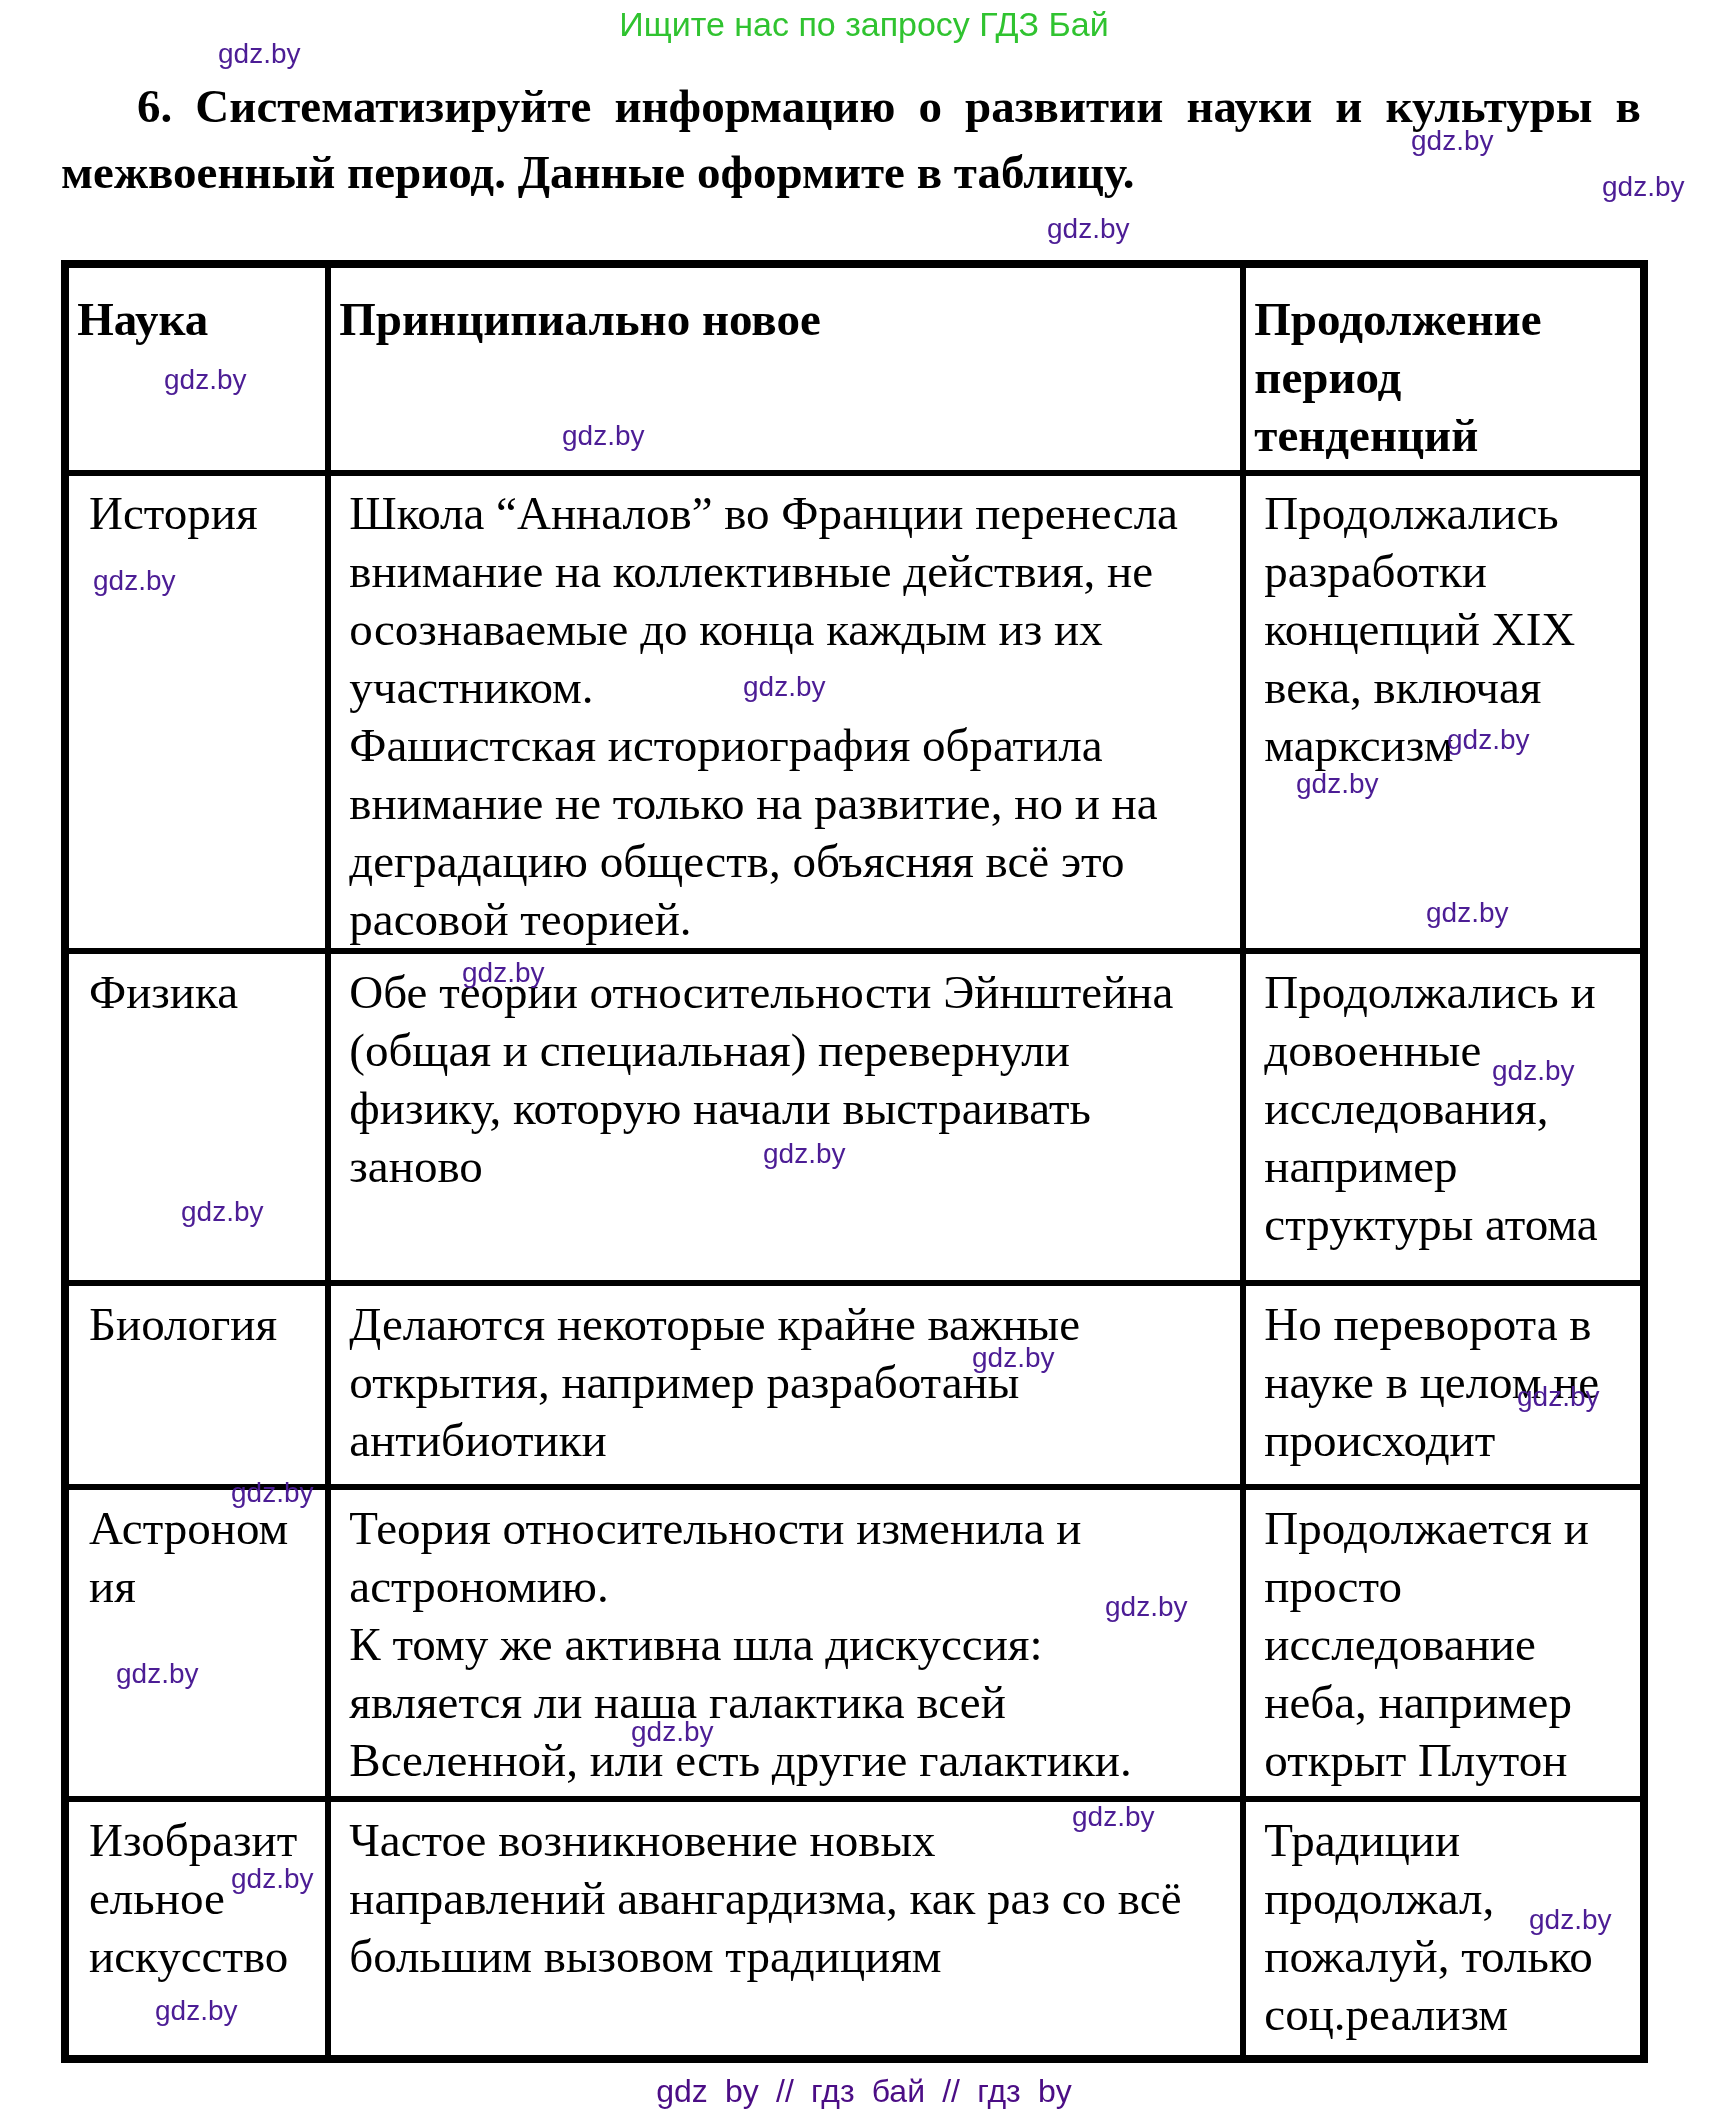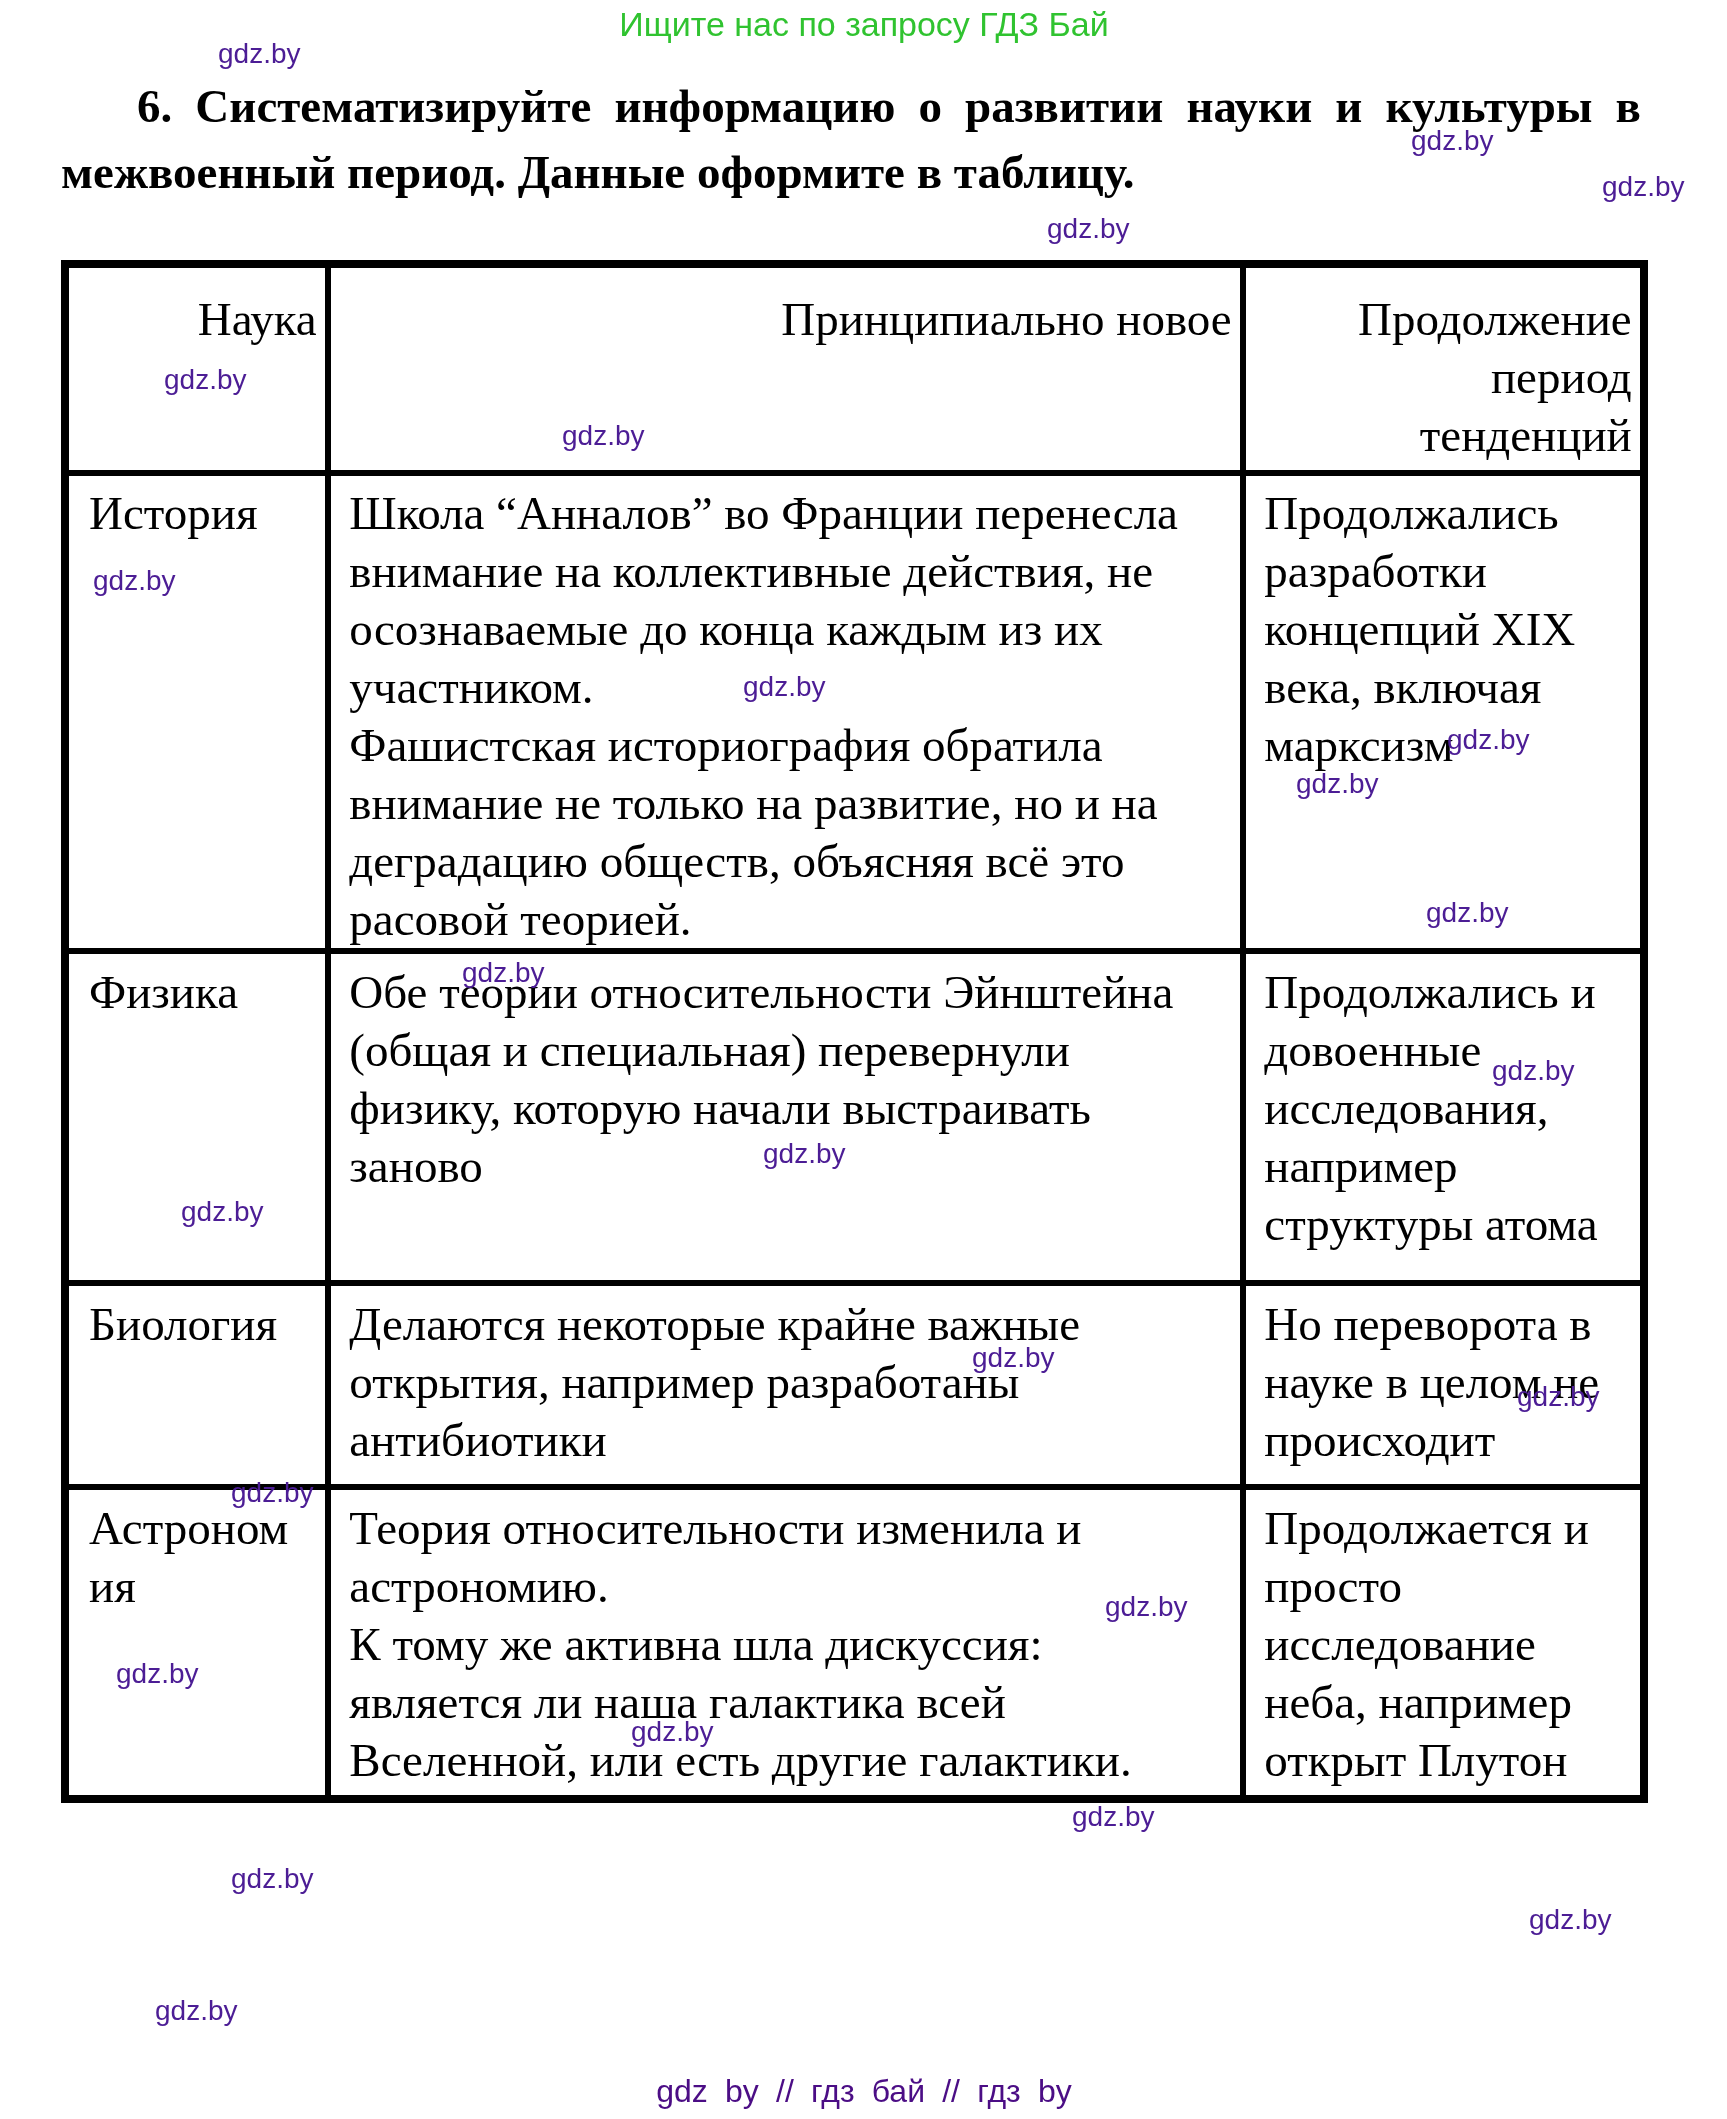--- a/index.html
+++ b/index.html
@@ -27,21 +27,21 @@
     border-collapse:collapse; table-layout:fixed;
     border:8.3px solid #000;
   }
   table.science col.c1 { width:263px; }
   table.science col.c2 { width:915px; }
   table.science col.c3 { width:401px; }
   table.science th, table.science td {
     border:6.6px solid #000; vertical-align:top;
     font-size:47px; line-height:58px; white-space:pre; overflow:hidden;
   }
-  table.science th { font-weight:normal; text-align:right; padding:21.6px 8.3px 0 8.3px; }
+  table.science th { font-weight:bold; text-align:left; padding:21.6px 8.3px 0 8.3px; }
   td.c1 { padding:8.3px 48px 0 20px; }
   td.c2 { padding:8.3px 33px 0 18.3px; }
   td.c3 { padding:8.3px 6.6px 0 18.3px; }
   .footer {
     position:absolute; top:2073px; left:0; width:100%; text-align:center;
     font-family:"Liberation Sans", sans-serif; font-size:32px;
     color:var(--footer_purple,#4b0d85); word-spacing:8.3px; white-space:nowrap;
   }
 </style>
 </head>
@@ -114,20 +114,32 @@
 астрономию.
 К тому же активна шла дискуссия:
 является ли наша галактика всей
 Вселенной, или есть другие галактики.</td>
       <td class="c3">Продолжается и
 просто
 исследование
 неба, например
 открыт Плутон</td>
     </tr>
+    <tr style="height:260px;">
+      <td class="c1">Изобразит
+ельное
+искусство</td>
+      <td class="c2">Частое возникновение новых
+направлений авангардизма, как раз со всё
+большим вызовом традициям</td>
+      <td class="c3">Традиции
+продолжал,
+пожалуй, только
+соц.реализм</td>
+    </tr>
   </tbody>
     </table>
 
   <span class="wm" style="left:218px;top:38px;">gdz.by</span>
   <span class="wm" style="left:1411px;top:125px;">gdz.by</span>
   <span class="wm" style="left:1602px;top:171px;">gdz.by</span>
   <span class="wm" style="left:1047px;top:213px;">gdz.by</span>
   <span class="wm" style="left:164px;top:364px;">gdz.by</span>
   <span class="wm" style="left:562px;top:420px;">gdz.by</span>
   <span class="wm" style="left:93px;top:565px;">gdz.by</span>

